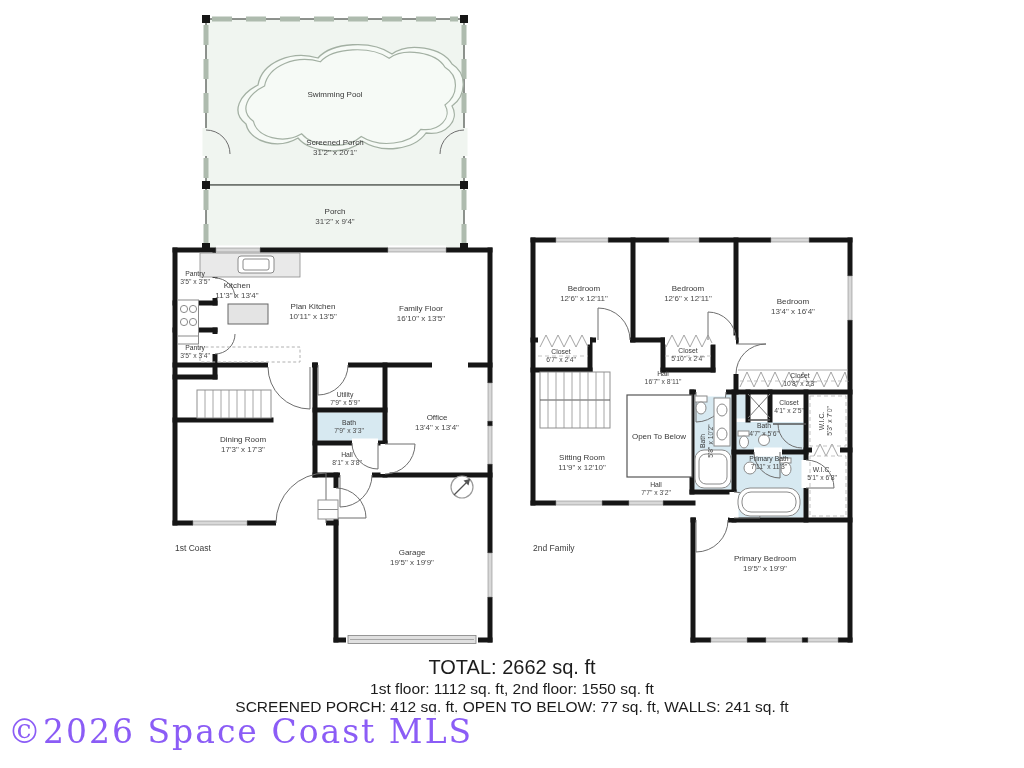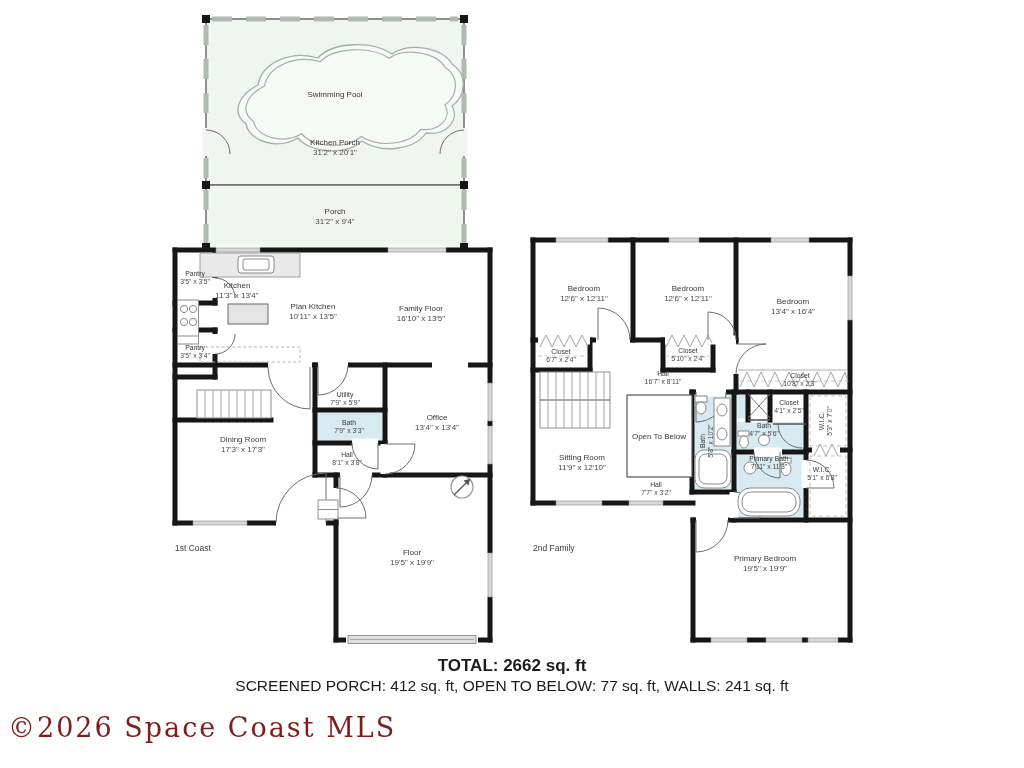--- a/index.html
+++ b/index.html
@@ -7,25 +7,25 @@
          font-family:"Liberation Sans",sans-serif;}
   .stage svg{position:absolute;left:0;top:0;}
   .lbl{position:absolute;transform:translate(-50%,-50%);text-align:center;
        font-size:8px;line-height:1.3;color:#3f3f3f;white-space:nowrap;}
   .lbl.sm{font-size:6.8px;line-height:1.25;}
   .lbl.vert{transform:translate(-50%,-50%) rotate(-90deg);}
   .lbl .rn{color:#383838;}
   .lbl .rd{color:#4a4a4a;}
   .floor-tag{position:absolute;font-size:8.5px;color:#3c3c3c;}
   .footer{position:absolute;left:0;right:0;top:656px;text-align:center;color:#1c1c1c;}
-  .footer .total{font-size:17px;font-weight:bold;margin-bottom:1px;}
+  .footer .total{font-size:20px;font-weight:normal;margin-bottom:1px;}
   .footer .line{font-size:15.5px;line-height:1.18;}
   .footer .disclaimer{font-size:8.5px;color:#4c4c4c;margin-top:9px;}
   .watermark{position:absolute;left:4px;top:712px;font-family:"DejaVu Serif",serif;
-             font-size:27px;color:#7f1d1d;letter-spacing:2px;background:rgba(255,255,255,.85);
+             font-size:33px;color:#8b5cf6;letter-spacing:2px;background:rgba(255,255,255,.85);
              padding:0 4px;}
 </style>
 </head>
 <body>
 
 <div class="stage">
 
 <svg width="1024" height="768" viewBox="0 0 1024 768">
 
   <g>
@@ -307,21 +307,21 @@
     <circle cx="750" cy="468" r="6"></circle>
     <rect x="780" y="458" width="11" height="5"></rect>
         <ellipse cx="786" cy="469" rx="5" ry="6.5"></ellipse>
   </g>
 </svg>
 
   <div class="lbl" style="left:335px;top:95px">
     <div class="rn">Swimming Pool</div>
   </div>
   <div class="lbl" style="left:335px;top:148px">
-    <div class="rn">Kitchen Porch</div>
+    <div class="rn">Screened Porch</div>
     <div class="rd">31'2" x 20'1"</div>
   </div>
   <div class="lbl" style="left:335px;top:217px">
     <div class="rn">Porch</div>
     <div class="rd">31'2" x 9'4"</div>
   </div>
 
   <div class="lbl sm" style="left:195px;top:278px">
     <div class="rn">Pantry</div>
     <div class="rd">3'5" x 3'5"</div>
@@ -356,21 +356,21 @@
   </div>
   <div class="lbl" style="left:437px;top:423px">
     <div class="rn">Office</div>
     <div class="rd">13'4" x 13'4"</div>
   </div>
   <div class="lbl" style="left:243px;top:445px">
     <div class="rn">Dining Room</div>
     <div class="rd">17'3" x 17'3"</div>
   </div>
   <div class="lbl" style="left:412px;top:558px">
-    <div class="rn">Floor</div>
+    <div class="rn">Garage</div>
     <div class="rd">19'5" x 19'9"</div>
   </div>
 
   <div class="lbl" style="left:584px;top:294px">
     <div class="rn">Bedroom</div>
     <div class="rd">12'6" x 12'11"</div>
   </div>
   <div class="lbl" style="left:688px;top:294px">
     <div class="rn">Bedroom</div>
     <div class="rd">12'6" x 12'11"</div>
@@ -433,17 +433,18 @@
   <div class="lbl" style="left:765px;top:564px">
     <div class="rn">Primary Bedroom</div>
     <div class="rd">19'5" x 19'9"</div>
   </div>
 
   <div class="floor-tag" style="left:175px;top:543px">1st Coast</div>
   <div class="floor-tag" style="left:533px;top:543px">2nd Family</div>
 
   <div class="footer">
     <div class="total">TOTAL: 2662 sq. ft</div>
+    <div class="line">1st floor: 1112 sq. ft, 2nd floor: 1550 sq. ft</div>
     <div class="line">SCREENED PORCH: 412 sq. ft, OPEN TO BELOW: 77 sq. ft, WALLS: 241 sq. ft</div>
   </div>
 
   <div class="watermark">©2026 Space Coast MLS</div>
 </div>
 
 </body></html>

